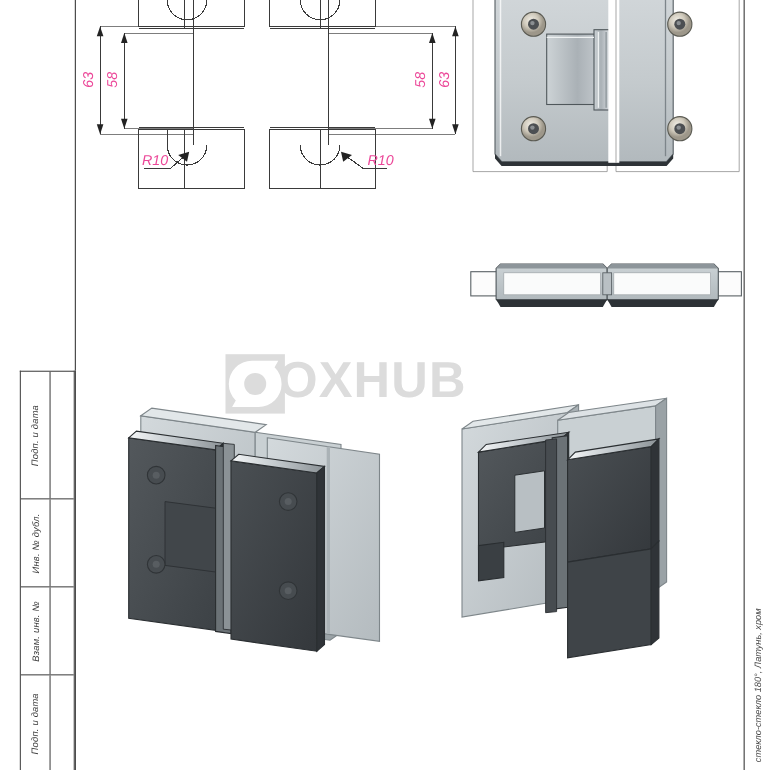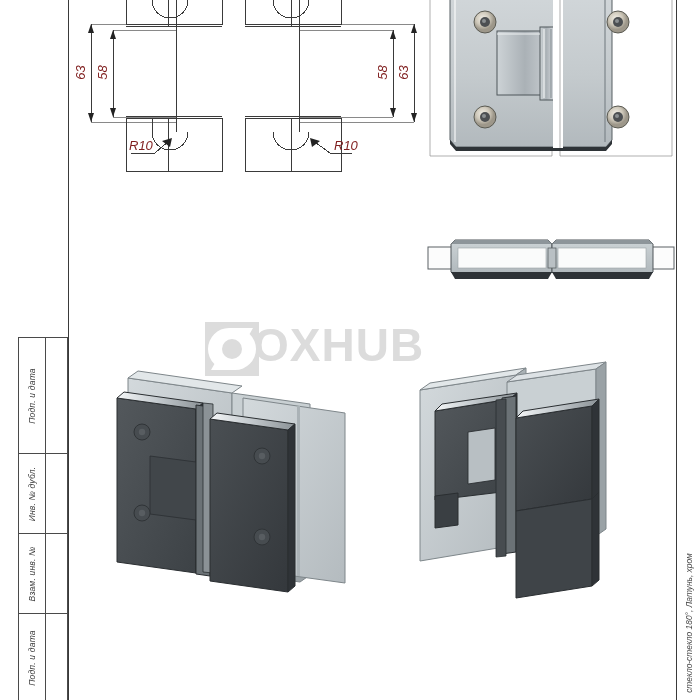--- a/index.html
+++ b/index.html
@@ -79,21 +79,21 @@
     color: #dcdcdc;
     letter-spacing: 1px;
     line-height: 1;
   }
 
   
   .dim {
     position: absolute;
     font-size: 13px;
     font-style: italic;
-    color: #7f1d1d;
+    color: #ec4899;
     white-space: nowrap;
   }
   .dim.rot { transform: rotate(-90deg); transform-origin: center center; }
 
   svg { position: absolute; left: 0; top: 0; overflow: visible; }
 </style>
 </head>
 <body>
 
 <div id="sheet">

